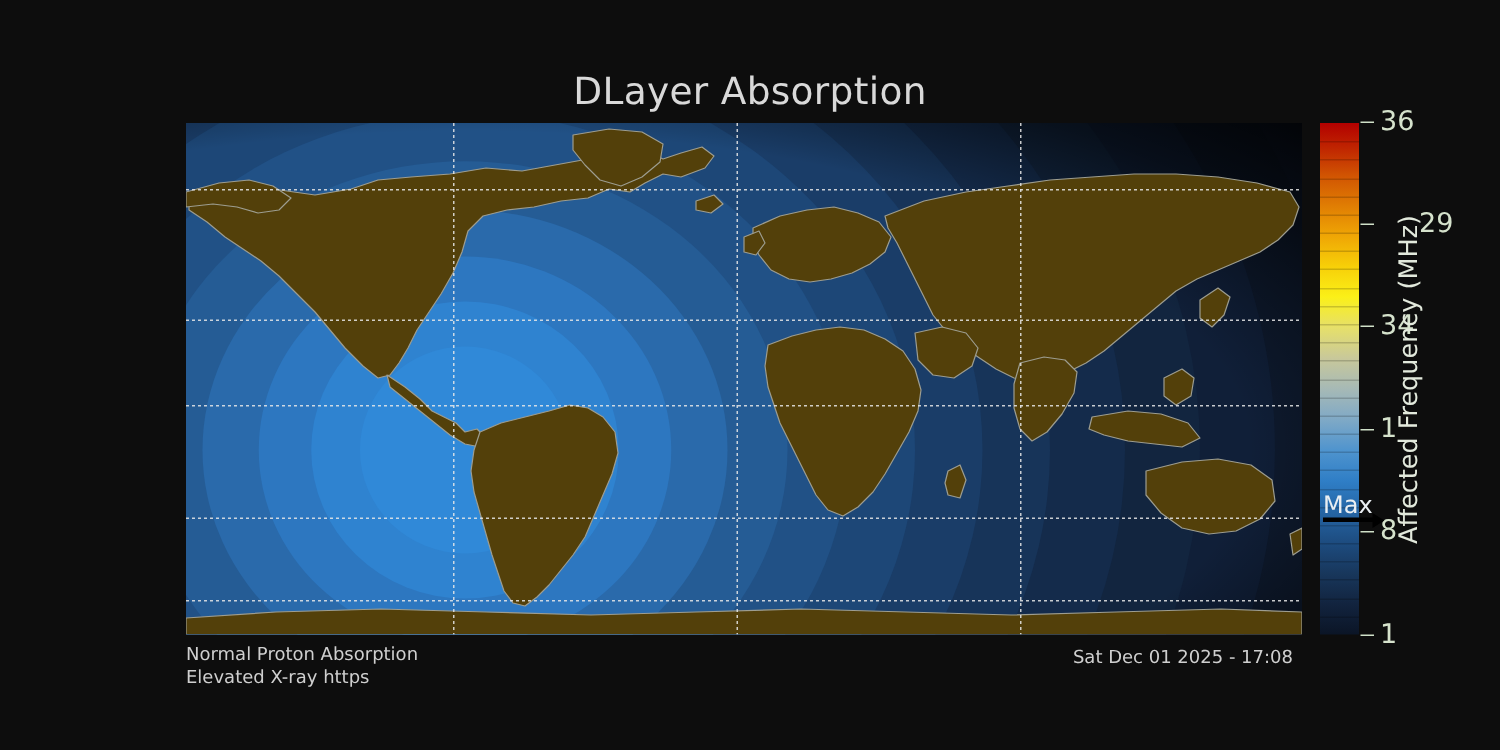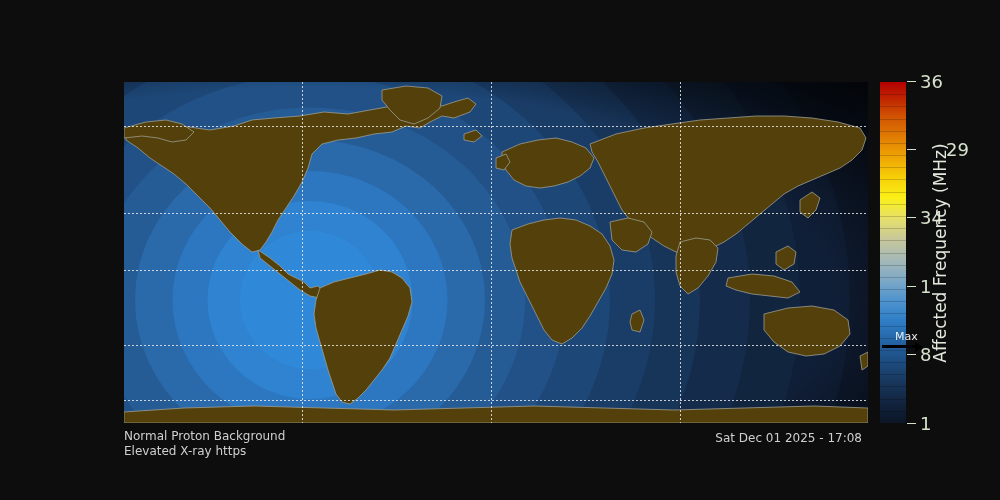--- a/index.html
+++ b/index.html
@@ -104,38 +104,39 @@
   .ticklabel{position:absolute;left:40px;color:#d5e2cc;font-size:18px;transform:translateY(-50%);}
   .cbar-title{
     position:absolute;left:925px;top:82px;height:341px;width:30px;
     color:#e2e9dc;font-size:17px;
     display:flex;align-items:center;justify-content:center;
   }
   .cbar-title span{transform:rotate(-90deg);white-space:nowrap;display:block;}
 
   
   .maxmark{position:absolute;left:881px;top:331px;width:44px;height:24px;}
-  .maxmark .lbl{position:absolute;left:14px;top:0;color:#e9eef2;font-size:11px;line-height:11px;}
+  .maxmark .lbl{position:absolute;left:1px;top:0;color:#e9eef2;font-size:16px;line-height:11px;}
   .maxmark .arrow{position:absolute;left:1px;top:14px;width:34px;height:3px;background:#000;}
   .maxmark .arrow:after{
     content:"";position:absolute;right:-7px;top:-3.5px;
     border-left:8px solid #000;border-top:5px solid transparent;border-bottom:5px solid transparent;
   }
 
   
   .status{position:absolute;left:124px;top:429px;color:#cfcfcf;font-size:12px;line-height:15px;}
   .status div{white-space:nowrap;}
   .stamp{position:absolute;right:138px;top:431px;color:#cfcfcf;font-size:12px;}
   .copyright{position:absolute;left:10px;top:478px;color:#c8c8c8;font-size:12.5px;font-style:italic;}
 </style>
 </head>
 <body>
 
 <div id="root">
 
+  <div class="title">DLayer Absorption</div>
 
   <div class="map-frame">
     <div class="map-inner">
 
       <div class="ocean"></div>
 
       <div style="position:absolute;left:186px;top:218px;width:0;height:0;">
         <div class="ring r1"></div>
         <div class="ring r2"></div>
         <div class="ring r3"></div>
@@ -261,20 +262,20 @@
   <div class="maxmark">
     <div class="lbl">Max</div>
     <div class="arrow"></div>
   </div>
 
   <div class="cbar-title">
     <span>Affected Frequency (MHz)</span>
   </div>
 
   <div class="status">
-    <div>Normal Proton Background</div>
+    <div>Normal Proton Absorption</div>
     <div>Elevated X-ray https</div>
   </div>
 
   <div class="stamp">Sat Dec 01 2025 - 17:08</div>
 
 
 </div>
 
 </body></html>

